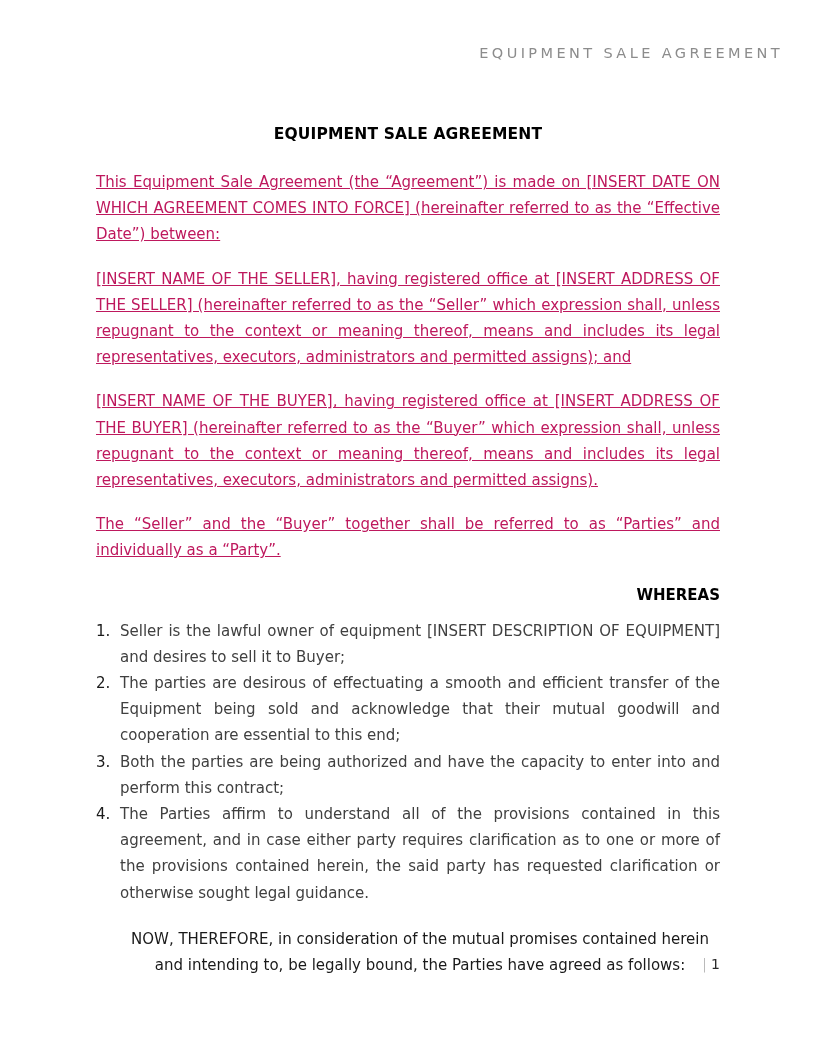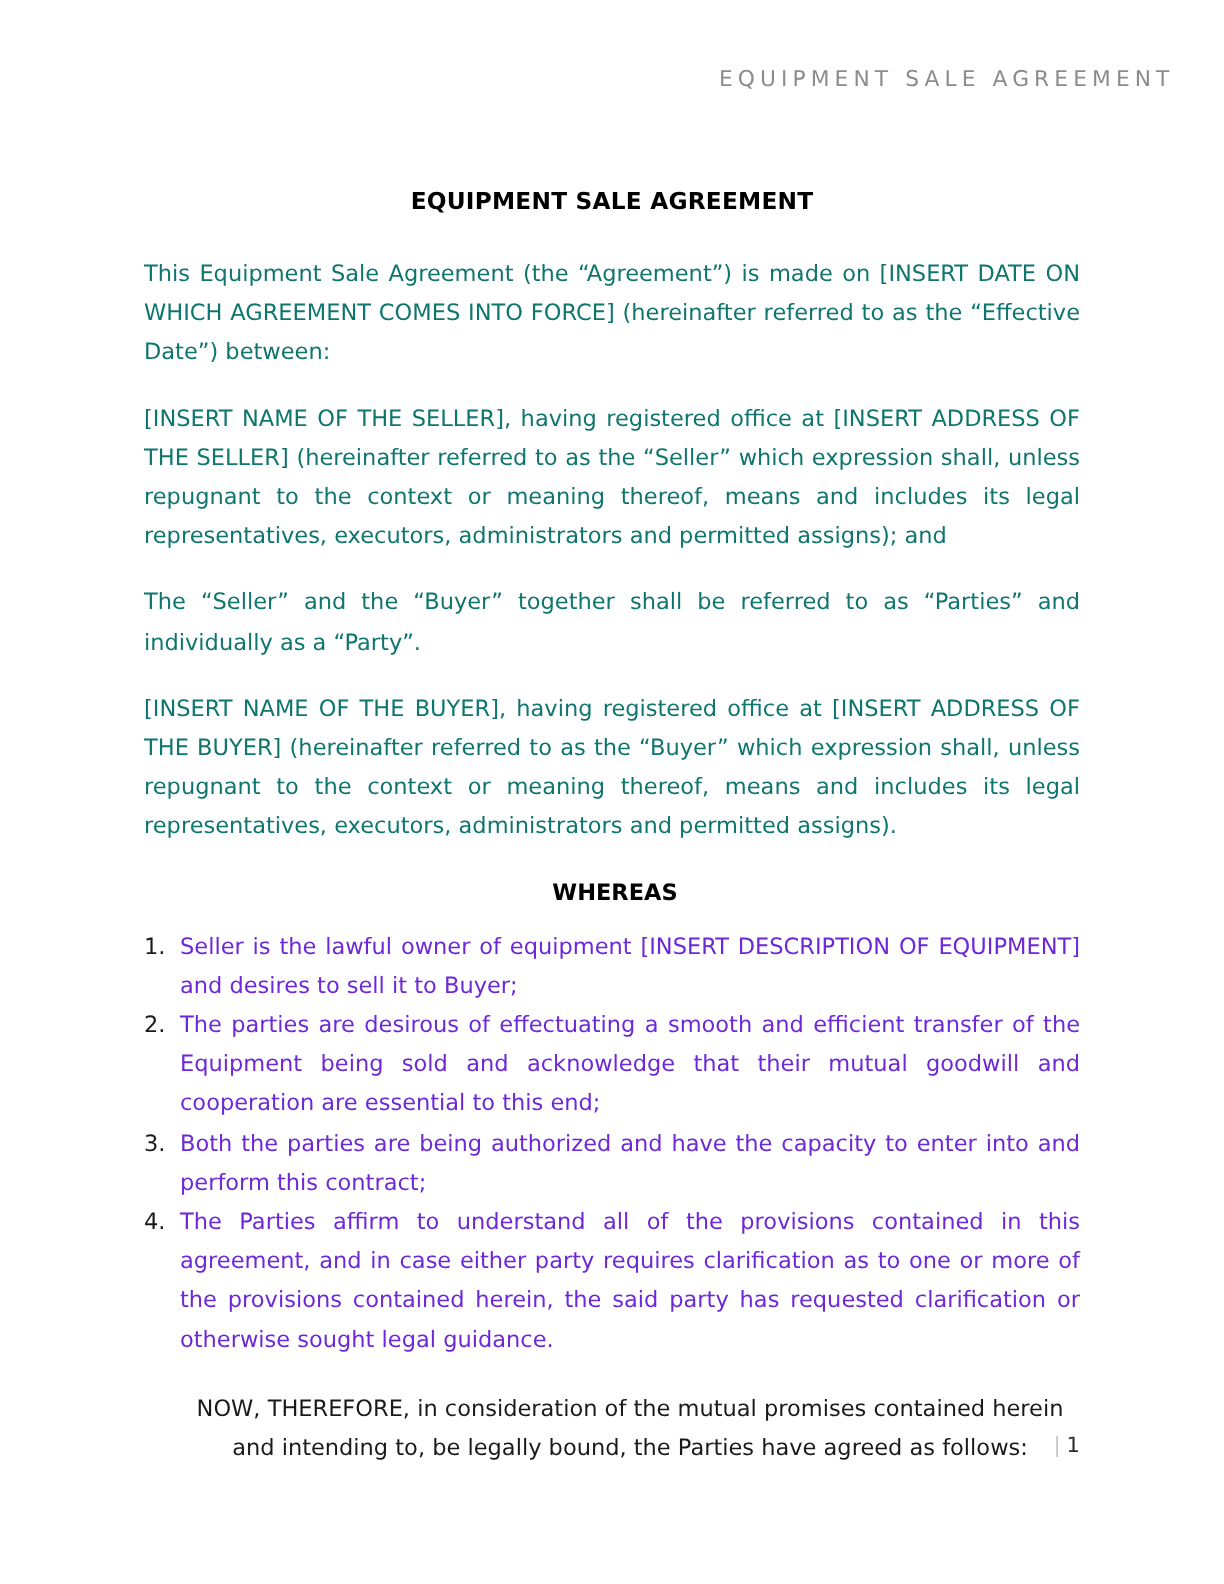--- a/index.html
+++ b/index.html
@@ -58,50 +58,51 @@
     margin: 0 0 24px 0;
     line-height: 1.35;
   }
 
   p.body-par {
     margin: 0 0 18px 0;
     font-size: 15px;
     line-height: 26.2px;
     text-align: justify;
     text-justify: inter-word;
-    color: #0f766e;
+    color: #be185d;
     -webkit-hyphens: none;
     hyphens: none;
+    text-decoration: underline;
   }
 
   p.body-par:last-child { margin-bottom: 0; }
 
   h2.section-head {
     margin: 0 0 10px 4px;
     font-size: 15px;
     line-height: 26px;
     font-weight: bold;
     color: #000000;
-    text-align: center;
+    text-align: right;
   }
 
   ol.recitals {
     margin: 0;
     padding: 0 0 0 24px;
     list-style: none;
     counter-reset: recital;
   }
 
   ol.recitals > li {
     position: relative;
     font-size: 15px;
     line-height: 26.2px;
     text-align: justify;
     text-justify: inter-word;
-    color: #6d28d9;
+    color: #404040;
     margin: 0 0 0 0;
     counter-increment: recital;
   }
 
   ol.recitals > li::before {
     content: counter(recital) ".";
     position: absolute;
     left: -24px;
     top: 0;
     width: 20px;
@@ -150,23 +151,23 @@
   <div class="doc-header">EQUIPMENT SALE AGREEMENT</div>
 
   <div class="content">
 
     <h1 class="doc-title">EQUIPMENT SALE AGREEMENT</h1>
 
     <p class="body-par">This Equipment Sale Agreement (the “Agreement”) is made on [INSERT DATE ON WHICH AGREEMENT COMES INTO FORCE] (hereinafter referred to as the “Effective Date”) between:</p>
 
     <p class="body-par">[INSERT NAME OF THE SELLER], having registered office at [INSERT ADDRESS OF THE SELLER] (hereinafter referred to as the “Seller” which expression shall, unless repugnant to the context or meaning thereof, means and includes its legal representatives, executors, administrators and permitted assigns); and</p>
 
+    <p class="body-par">[INSERT NAME OF THE BUYER], having registered office at [INSERT ADDRESS OF THE BUYER] (hereinafter referred to as the “Buyer” which expression shall, unless repugnant to the context or meaning thereof, means and includes its legal representatives, executors, administrators and permitted assigns).</p>
+
     <p class="body-par">The “Seller” and the “Buyer” together shall be referred to as “Parties” and individually as a “Party”.</p>
-
-    <p class="body-par">[INSERT NAME OF THE BUYER], having registered office at [INSERT ADDRESS OF THE BUYER] (hereinafter referred to as the “Buyer” which expression shall, unless repugnant to the context or meaning thereof, means and includes its legal representatives, executors, administrators and permitted assigns).</p>
 
     <h2 class="section-head">WHEREAS</h2>
 
     <ol class="recitals">
       <li>
         <span class="txt">Seller is the lawful owner of equipment [INSERT DESCRIPTION OF EQUIPMENT] and desires to sell it to Buyer;</span>
       </li>
       <li>
         <span class="txt">The parties are desirous of effectuating a smooth and efficient transfer of the Equipment being sold and acknowledge that their mutual goodwill and cooperation are essential to this end;</span>
       </li>

